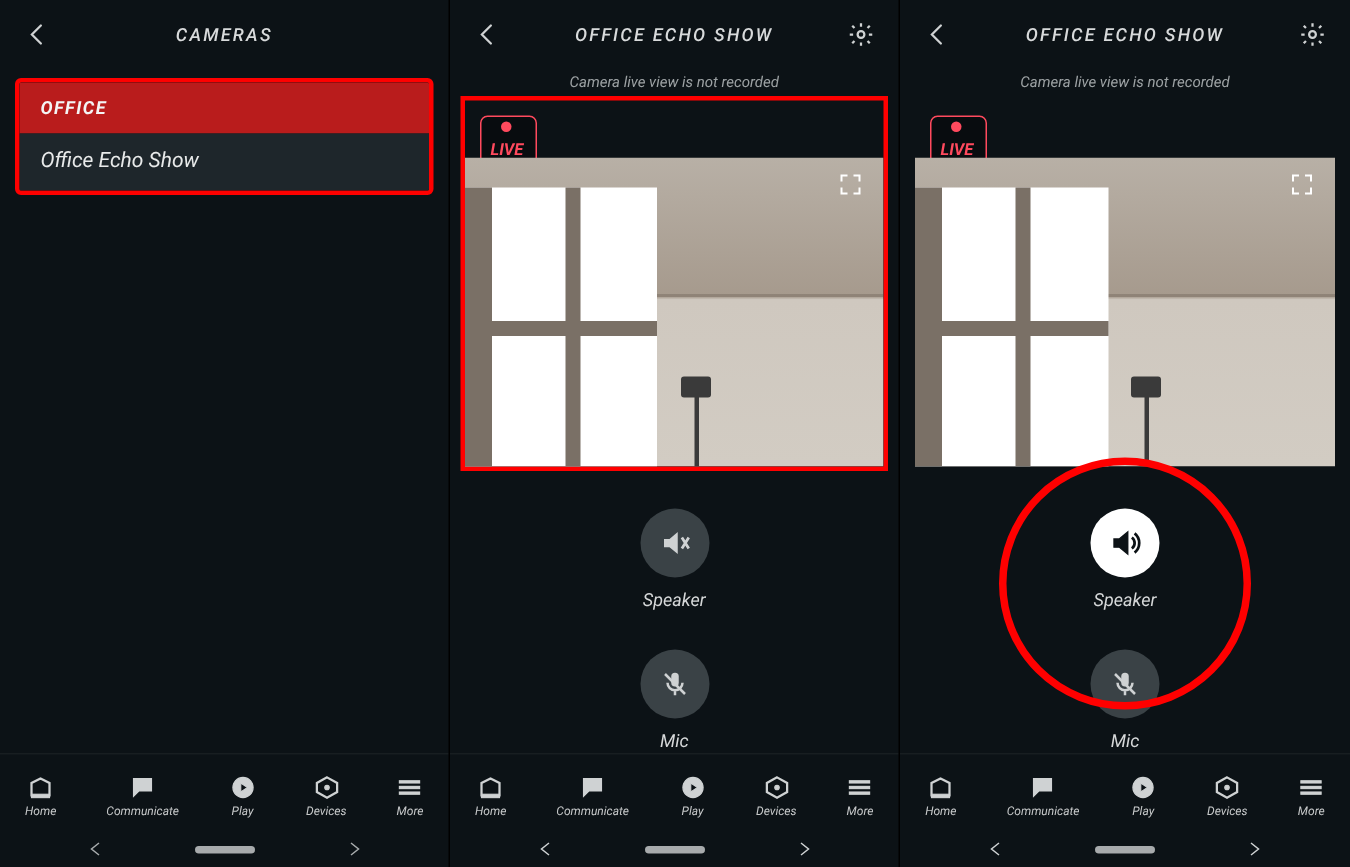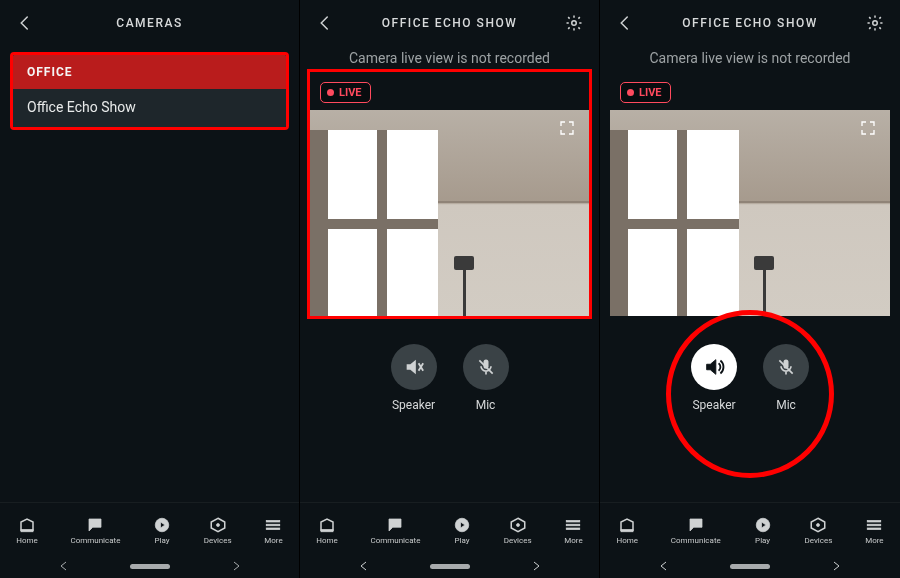--- a/index.html
+++ b/index.html
@@ -1,57 +1,57 @@
 <!DOCTYPE html>
 <html><head>
 <meta charset="utf-8">
 <style>
   * { box-sizing: border-box; margin: 0; padding: 0; }
   html, body { width: 900px; height: 578px; overflow: hidden; font-family: -apple-system, "Segoe UI", Roboto, Arial, sans-serif; background:#000; color:#e6e6e6; }
 
   .row { display:flex; width:900px; height:578px; }
-  .pane { width:300px; height:578px; background:#0c1216; position:relative; display:flex; flex-direction:column; border-right:1px solid #000; }
+  .pane { width:300px; height:578px; background:#0c1216; position:relative; display:flex; flex-direction:column; border-right:1px solid #000;font-style:italic; }
   .pane:last-child{ border-right:none; }
 
   
   .hdr { height:46px; display:flex; align-items:center; justify-content:center; position:relative; color:#d8dadb; font-size:12px; letter-spacing:1.5px; font-weight:500; }
   .hdr .back { position:absolute; left:10px; top:0; bottom:0; display:flex; align-items:center; width:30px; justify-content:center; cursor:pointer; }
   .hdr .gear { position:absolute; right:10px; top:0; bottom:0; display:flex; align-items:center; width:30px; justify-content:center; cursor:pointer; }
   .icon { fill:#cfd2d3; stroke:#cfd2d3; }
 
-  .notice { text-align:center; font-size:14px; color:#9da2a4; padding:4px 0 6px; }
+  .notice { text-align:center; font-size:10px; color:#9da2a4; padding:4px 0 6px; }
 
   
   .cam-card { margin: 6px 10px; border-radius:4px; overflow:hidden; border:3px solid #ff0000; }
   .cam-card .grp { background:#b91c1c; color:#f4f5f5; font-size:12px; font-weight:700; letter-spacing:1px; padding:10px 14px; }
   .cam-card .item { background:#1e262b; padding:10px 14px 12px; }
   .cam-card .item .t { font-size:14px; color:#e8eaea; }
   .cam-card .item .s { font-size:10px; color:#8a8f91; margin-top:2px; }
 
   
   .video-wrap { position:relative; margin: 0 10px; }
   .video-wrap.highlight { outline:3px solid #ff0000; outline-offset:0; }
-  .live-badge { position:absolute; top:10px; left:10px; border:1.5px solid #ff4a5e; color:#ff4a5e; font-size:11px; font-weight:700; padding:3px 8px 3px 6px; border-radius:5px; display:flex; align-items:center; gap:5px; background:rgba(0,0,0,.3); }
+  .live-badge { position:absolute; top:10px; left:10px; border:1.5px solid #ff4a5e; color:#ff4a5e; font-size:11px; font-weight:700; padding:3px 8px 3px 6px; border-radius:5px; display:flex; align-items:center; gap:5px; background:rgba(0,0,0,.3);flex-direction:column; }
   .live-dot{ width:7px; height:7px; border-radius:50%; background:#ff4a5e; display:inline-block; }
   .expand { position:absolute; top:48px; right:14px; cursor:pointer; }
   .video { width:100%; height:206px; margin-top:38px; position:relative; overflow:hidden; }
 
   
   .room { position:absolute; inset:0; background:linear-gradient(#b8b0a6 0%, #a69a8d 45%, #cfc8bf 46%, #d2ccc3 100%); }
   .ceiling-line{ position:absolute; left:0; right:0; top:44%; height:2px; background:rgba(100,90,80,.35);}
   .window { position:absolute; left:0; top:20px; bottom:0; width:46%; background:#fff; }
   .window:before{content:"";position:absolute;left:0;top:0;bottom:0;width:18px;background:#7a7066;}
   .window:after{content:"";position:absolute;left:52%;top:0;bottom:0;width:10px;background:#7a7066;}
   .window .bar{position:absolute;left:0;right:0;top:48%;height:10px;background:#7a7066;}
   .stand{ position:absolute; left:50%; bottom:0; width:30px; height:60px; }
   .stand:before{content:"";position:absolute;left:13px;bottom:0;width:3px;height:50px;background:#3a3a3a;}
   .stand:after{content:"";position:absolute;left:4px;bottom:46px;width:20px;height:14px;background:#3a3a3a;border-radius:2px;}
 
   
-  .controls { margin-top:28px; display:flex; justify-content:center; gap:26px; position:relative; }
+  .controls { margin-top:28px; display:flex; justify-content:center; gap:26px; position:relative;flex-direction:column; }
   .ctrl { display:flex; flex-direction:column; align-items:center; gap:8px; }
   .cbtn { width:46px; height:46px; border-radius:50%; background:#3a4246; display:flex; align-items:center; justify-content:center; cursor:pointer; }
   .cbtn.active { background:#ffffff; }
   .cbtn.active svg { fill:#0c1216; stroke:#0c1216; }
   .clabel { font-size:12px; color:#d6d8d9; }
 
   .ring-highlight { position:absolute; width:168px; height:168px; border:5px solid #ff0000; border-radius:50%; left:50%; top:-34px; transform:translateX(-50%); pointer-events:none; }
 
   
   .nav { position:absolute; left:0; right:0; bottom:24px; height:52px; display:flex; justify-content:space-around; align-items:center; border-top:1px solid rgba(255,255,255,.05); padding-top:4px;}

